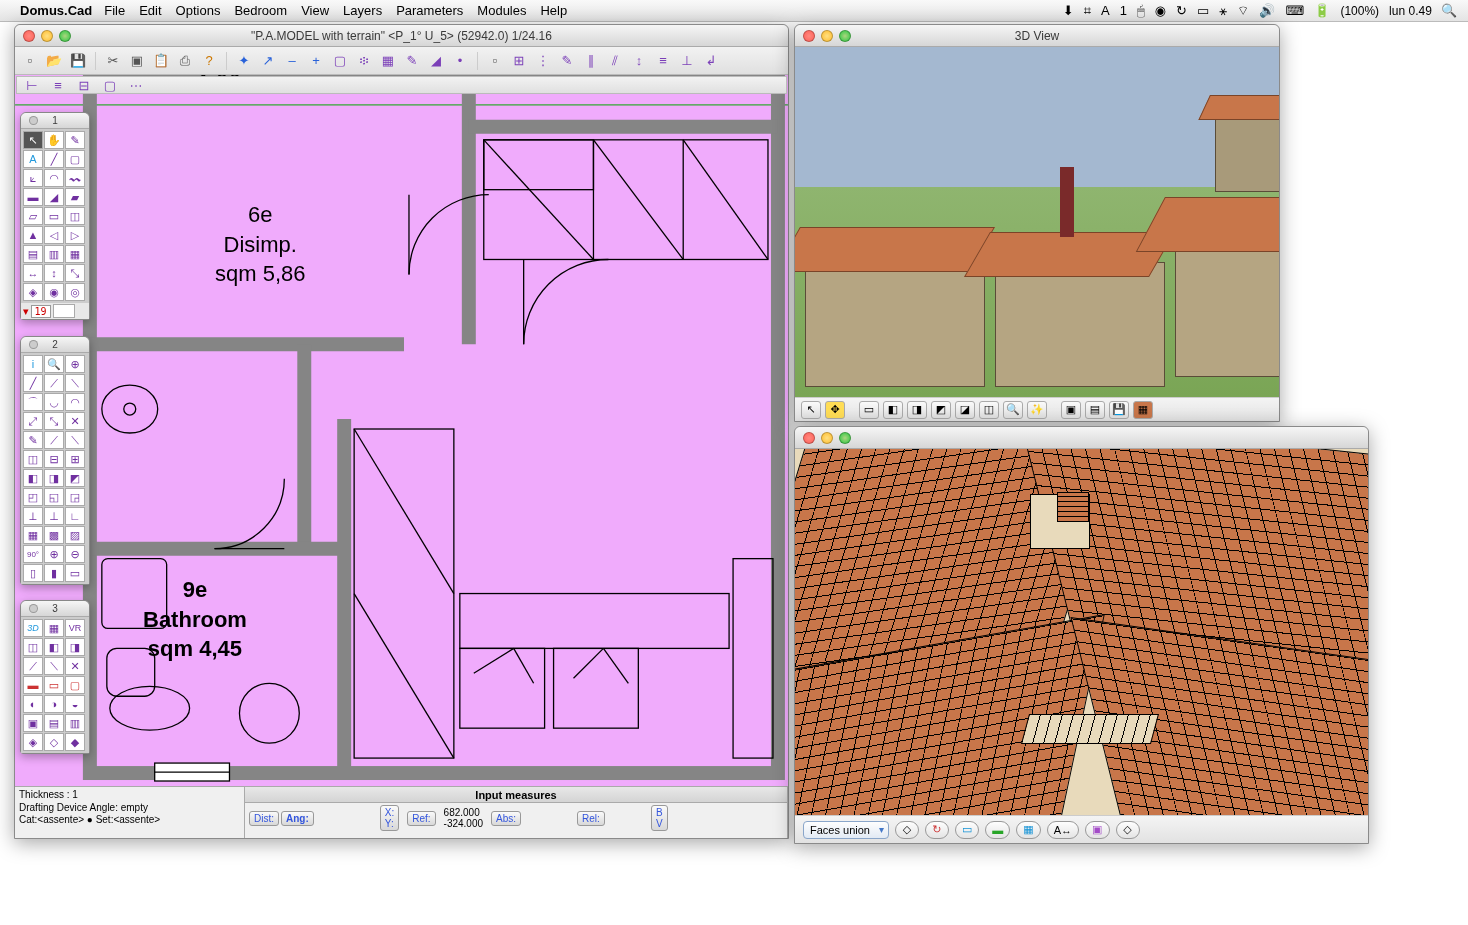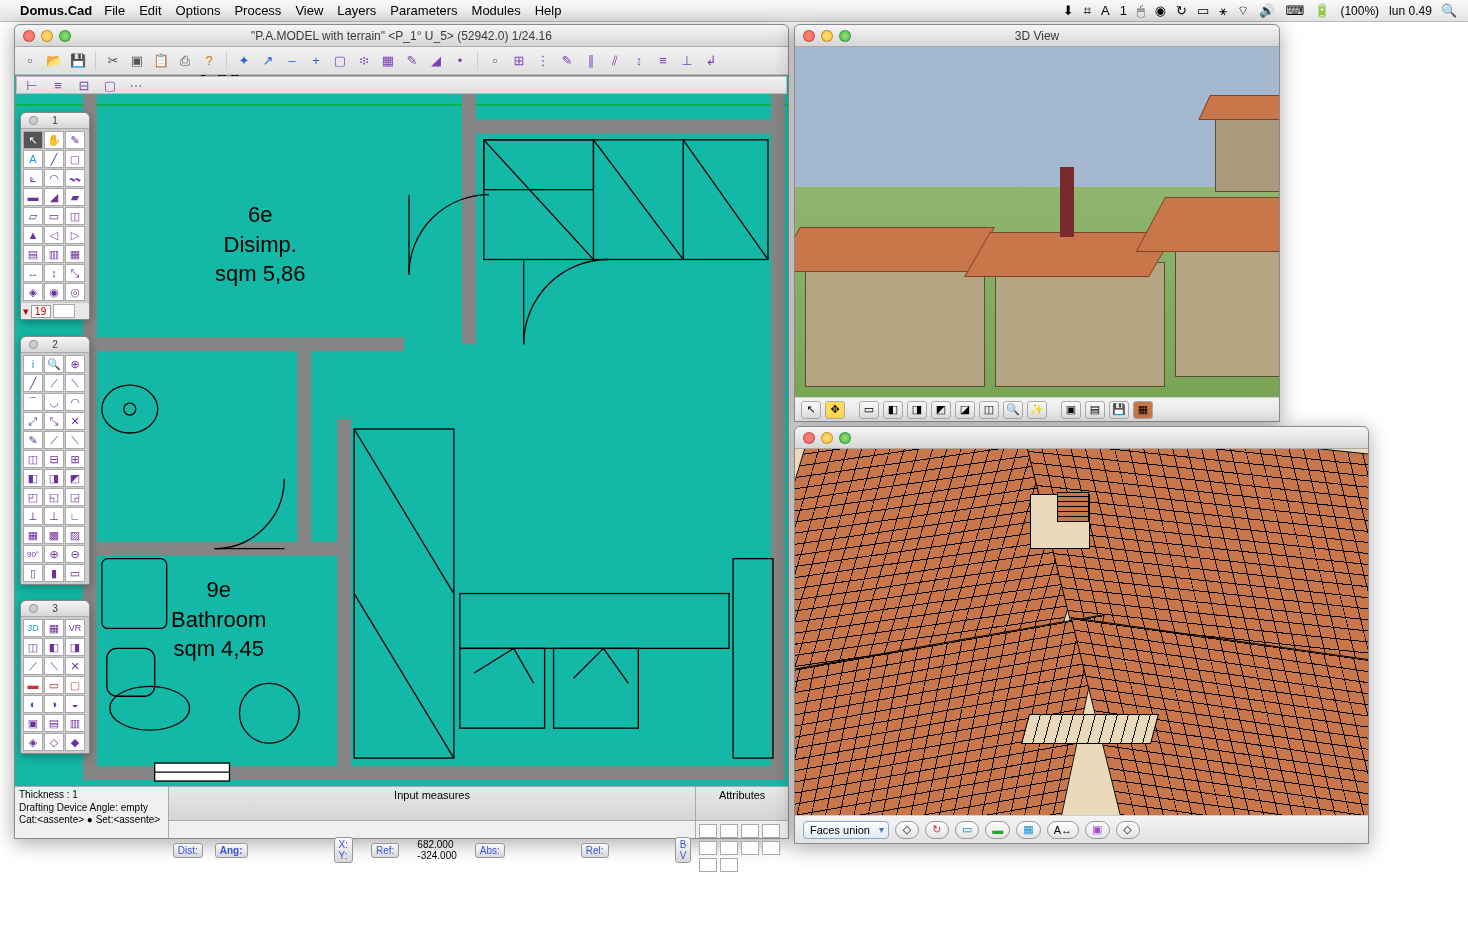--- a/index.html
+++ b/index.html
@@ -26,31 +26,31 @@
 
 
 .main-window { left: 14px; top: 24px; width: 775px; height: 815px; }
 .toolbar { height: 28px; background: linear-gradient(#f2f2f2,#e0e0e0); border-bottom: 1px solid #bbb; display: flex; align-items: center; gap: 6px; padding: 0 6px; }
 .tb-btn { width: 18px; height: 18px; display:flex; align-items:center; justify-content:center; font-size: 13px; color:#555; cursor:pointer; }
 .tb-sep { width: 1px; height: 18px; background: #ccc; margin: 0 2px; }
 .tb-btn.pr { color:#7b3fb8; }
 .tb-btn.bl { color:#2962d9; }
 
 
-.canvas-area { position: relative; background:#14b8a6; height: calc(100% - 22px - 28px - 52px); overflow:hidden; }
+.canvas-area { position: relative; background:#f0abfc; height: calc(100% - 22px - 28px - 52px); overflow:hidden; }
 .floorplan { position: absolute; inset: 0; }
 .floorplan svg { width:100%; height:100%; }
 .room-label { position:absolute; font-family: Arial, sans-serif; font-size: 22px; text-align:center; line-height:1.35; color:#000; }
 
 
 .bottom-strip { height:52px; border-top:1px solid #aaa; display:flex; font-size:11px; background:#f0f0f0; }
 .status-box { width:230px; padding:2px 4px; border-right:1px solid #aaa; font-family: Monaco, monospace; font-size:10px; line-height:1.25; }
 .input-measures { flex:1; border-right:1px solid #aaa; }
-.section-title { background: linear-gradient(#e8e8e8,#d4d4d4); border-bottom:1px solid #aaa; text-align:center; font-size:11px; height:34px; line-height:16px; }
-.measures-body { display:flex; gap:18px; padding:16px 4px; font-family: Monaco, monospace; font-size:10px; align-items:center; }
+.section-title { background: linear-gradient(#e8e8e8,#d4d4d4); border-bottom:1px solid #aaa; text-align:center; font-size:11px; height:16px; line-height:16px;font-weight:bold; }
+.measures-body { display:flex; gap:8px; padding:2px 4px; font-family: Monaco, monospace; font-size:10px; align-items:center; }
 .mini-btn { background: linear-gradient(#fafafa,#d8d8d8); border:1px solid #999; border-radius:3px; padding:1px 4px; font-size:10px; color:#3355dd; }
 .attrs { width:140px; }
 .attrs-body { display:flex; flex-wrap:wrap; gap:3px; padding:3px; }
 .attr-icon { width:18px; height:14px; background:#fff; border:1px solid #aaa; }
 
 
 .palette { position:absolute; background: linear-gradient(#f3f3f3,#e2e2e2); border:1px solid #888; border-radius:6px 6px 3px 3px; box-shadow: 0 3px 10px rgba(0,0,0,.3); }
 .palette .titlebar { height:16px; font-size:10px; }
 .palette .titlebar .traffic span { width:9px; height:9px; }
 .palette-grid { display:grid; grid-template-columns: repeat(3, 20px); gap:1px; padding:2px; background:#ccc; }
@@ -80,21 +80,21 @@
 </style>
 </head>
 <body>
 
 <div class="menubar">
   <span class="apple"></span>
   <span class="app-name">Domus.Cad</span>
   <span class="menu-item">File</span>
   <span class="menu-item">Edit</span>
   <span class="menu-item">Options</span>
-  <span class="menu-item">Process</span>
+  <span class="menu-item">Bedroom</span>
   <span class="menu-item">View</span>
   <span class="menu-item">Layers</span>
   <span class="menu-item">Parameters</span>
   <span class="menu-item">Modules</span>
   <span class="menu-item">Help</span>
   <div class="right">
     <span class="sys-icon">⬇</span>
     <span class="sys-icon">⌗</span>
     <span class="sys-icon">A</span>
     <span class="sys-icon">1</span>
@@ -216,21 +216,21 @@
       </svg>
     </div>
     <div class="room-label" style="left:135px; top:-8px;">
       <div>sqm 1,96</div>
     </div>
     <div class="room-label" style="left:200px; top:125px;">
       <div>6e</div>
       <div>Disimp.</div>
       <div>sqm 5,86</div>
     </div>
-    <div class="room-label" style="left:156px; top:500px;">
+    <div class="room-label" style="left:128px; top:500px;font-weight:bold;">
       <div>9e</div>
       <div>Bathroom</div>
       <div>sqm 4,45</div>
     </div>
   </div>
 
   <div class="bottom-strip">
     <div class="status-box">
       <div>Thickness         : 1</div>
       <div>Drafting Device Angle: empty</div>
@@ -246,35 +246,20 @@
         <span class="mini-btn">Ref:</span>
         <span style="font-size:10px; line-height:1.1;">
           <span>682.000</span><br>
           <span>-324.000</span>
         </span>
         <span class="mini-btn">Abs:</span>
         <span style="width:40px;"></span>
         <span class="mini-btn">Rel:</span>
         <span style="width:30px;"></span>
         <span class="mini-btn">B<br>V</span>
-      </div>
-    </div>
-    <div class="attrs">
-      <div class="section-title">Attributes</div>
-      <div class="attrs-body">
-        <span class="attr-icon"></span>
-        <span class="attr-icon"></span>
-        <span class="attr-icon"></span>
-        <span class="attr-icon"></span>
-        <span class="attr-icon"></span>
-        <span class="attr-icon"></span>
-        <span class="attr-icon"></span>
-        <span class="attr-icon"></span>
-        <span class="attr-icon"></span>
-        <span class="attr-icon"></span>
       </div>
     </div>
   </div>
 </div>
 
 <div class="window view3d-window">
   <div class="titlebar">
     <div class="traffic">
         <span class="r"></span>
         <span class="y"></span>

